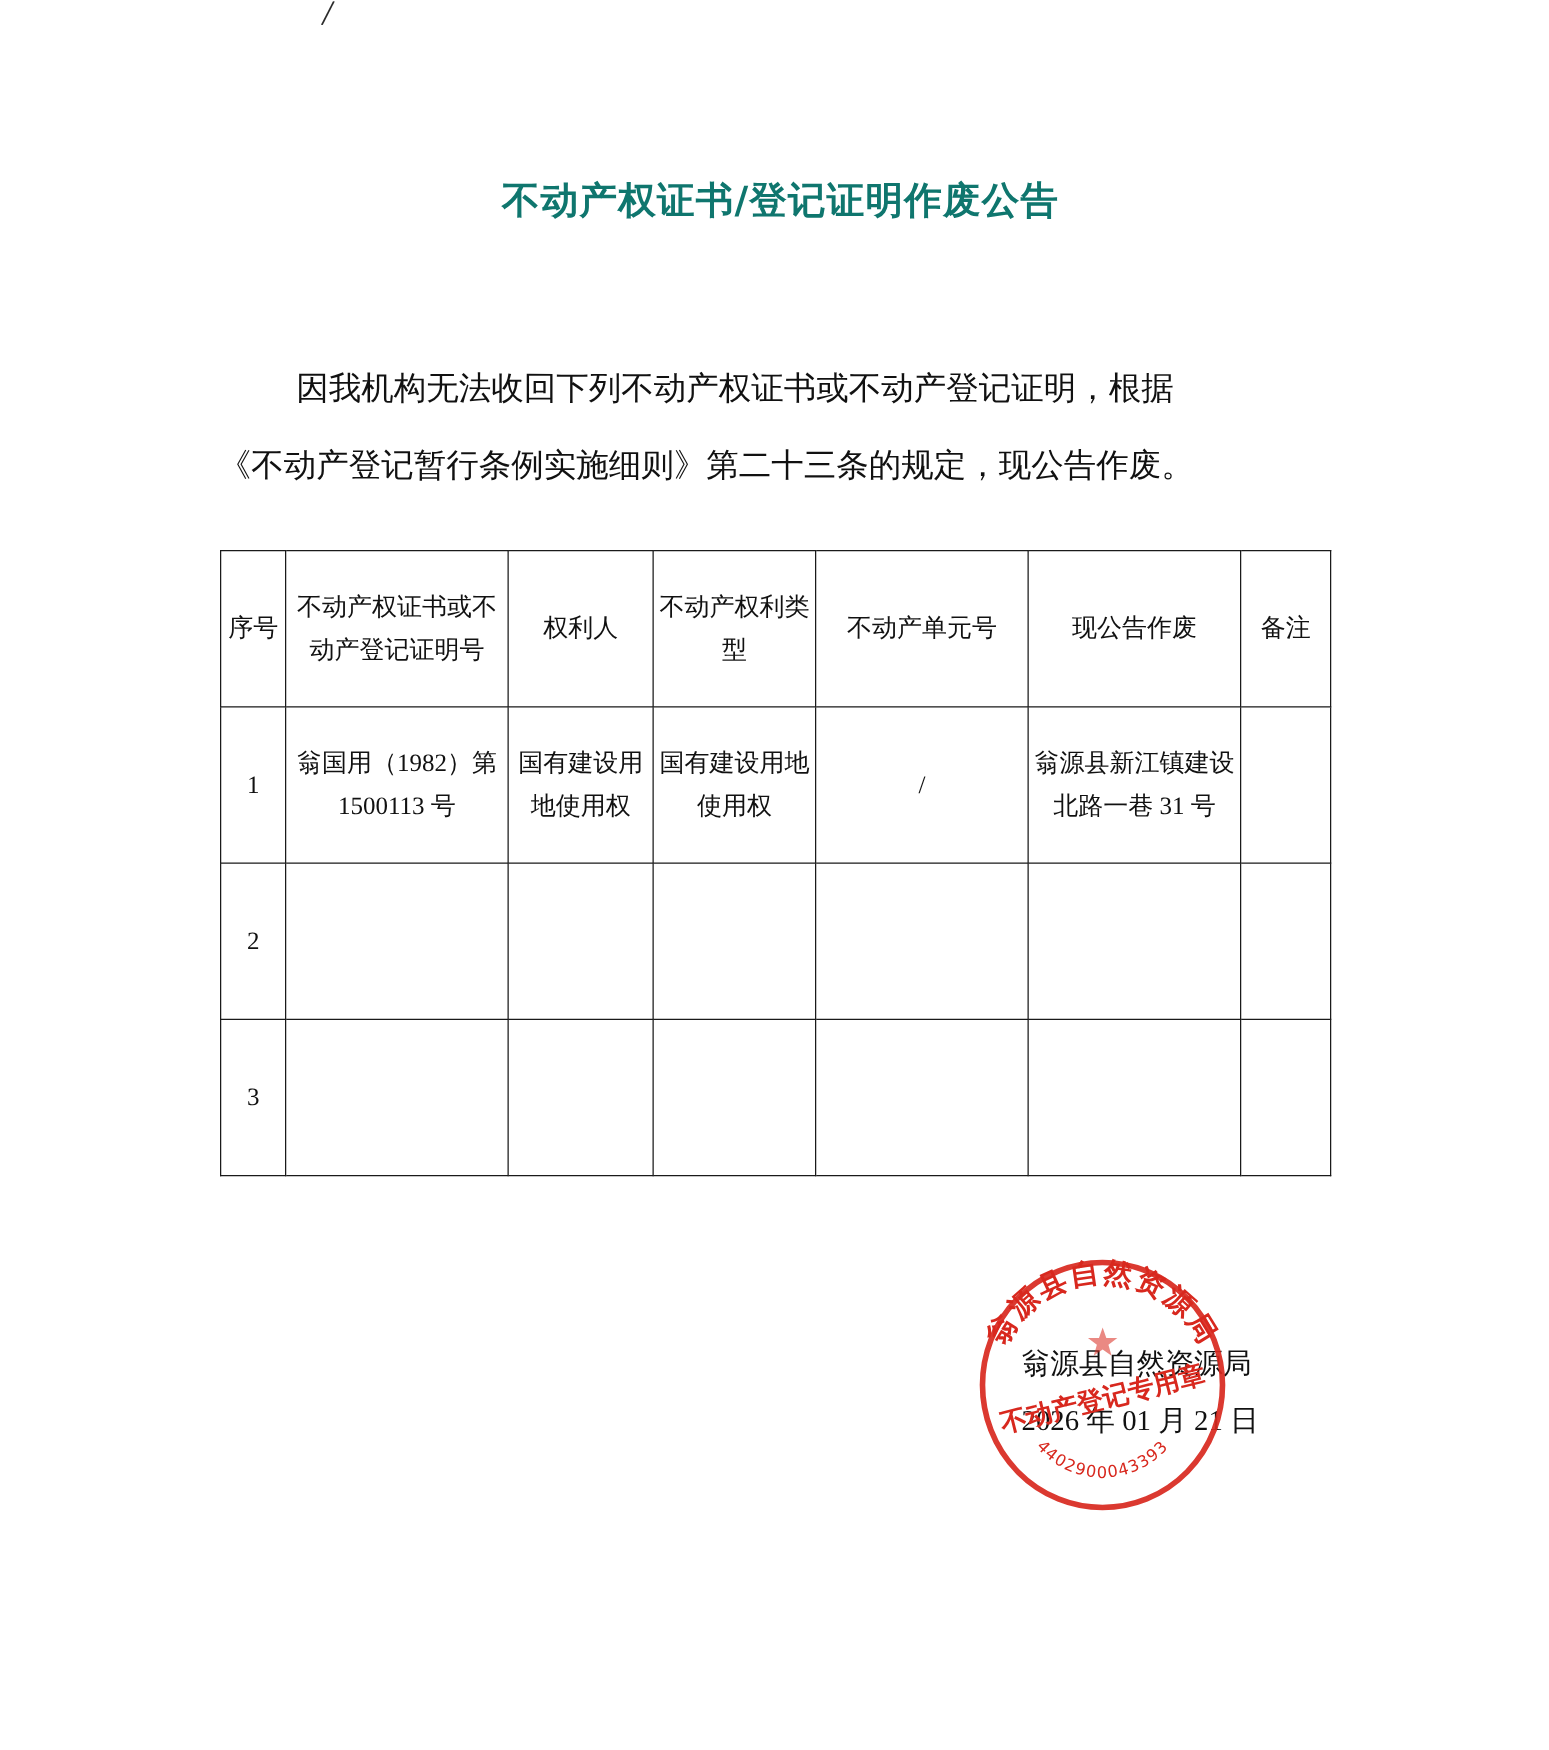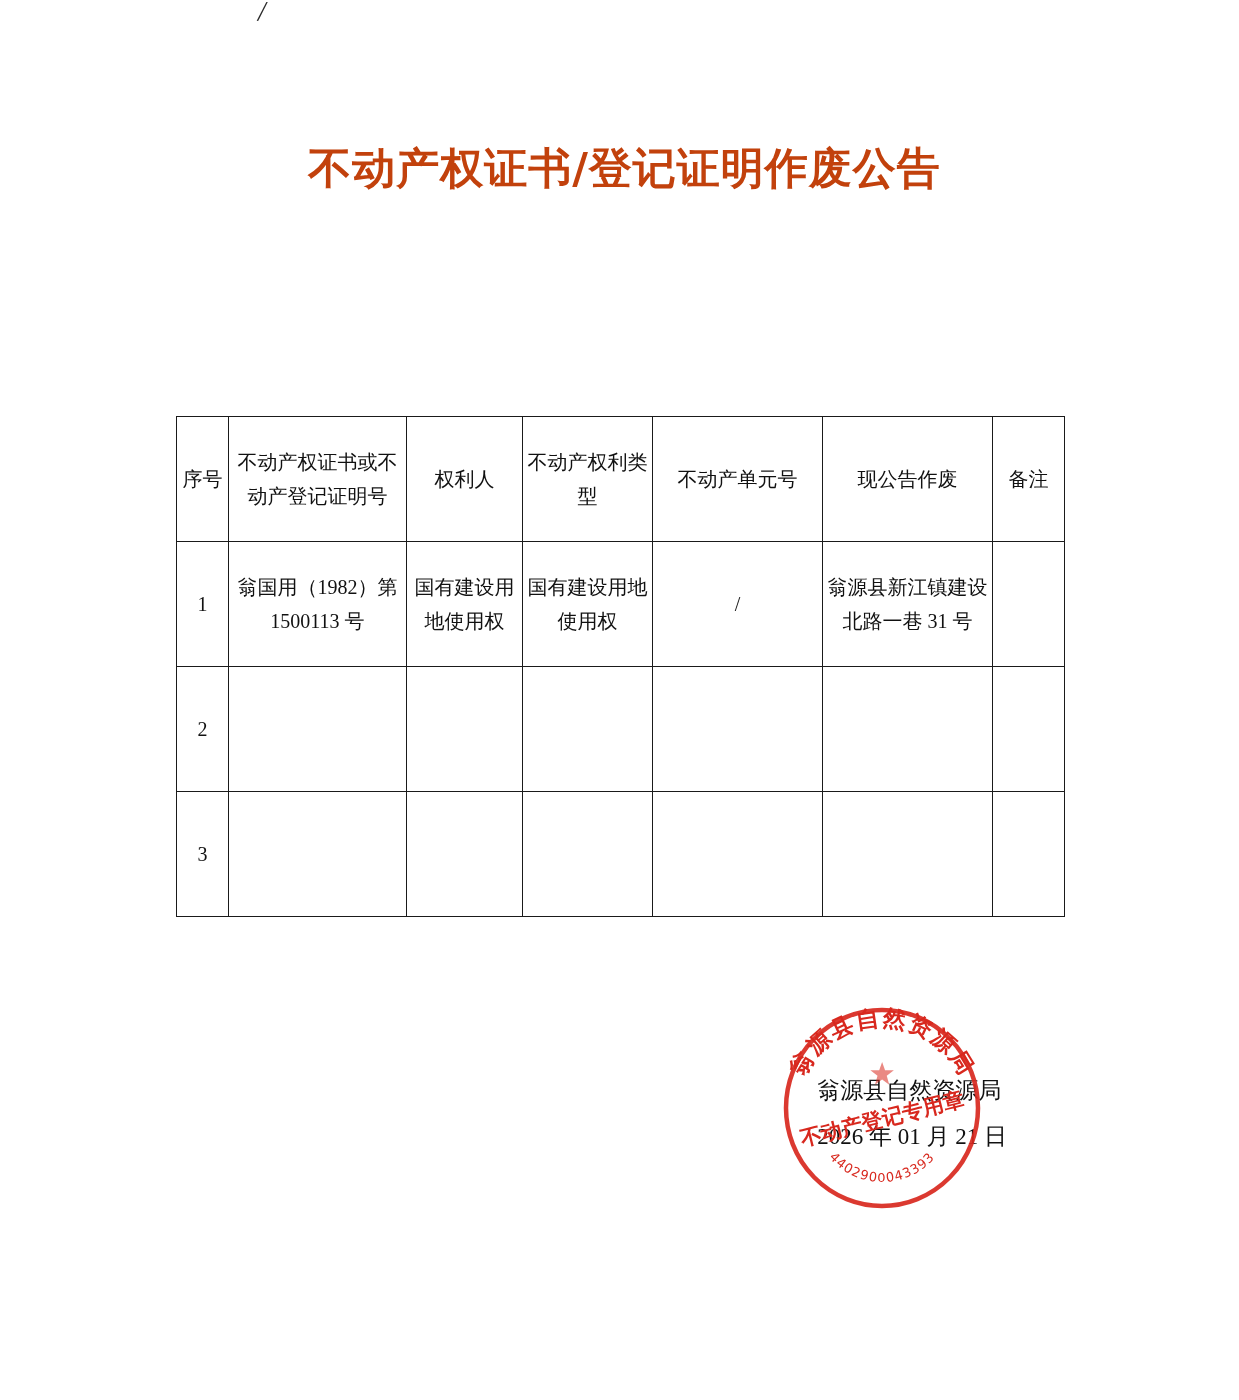--- a/index.html
+++ b/index.html
@@ -35,46 +35,46 @@
     transform: rotate(8deg);
     font-family: "Liberation Serif", serif;
   }
 
   .doc-title {
     position: absolute;
     left: 10px;
     right: 0;
     top: 140px;
     text-align: center;
-    font-size: 43px;
+    font-size: 30px;
     font-weight: bold;
     letter-spacing: 1px;
     font-family: "DejaVu Sans", "Liberation Sans", sans-serif;
-    color: #c2410c;
+    color: #0f766e;
   }
 
   .body-text {
     position: absolute;
     left: 175px;
     width: 890px;
     top: 280px;
     font-size: 26px;
     line-height: 62px;
     color: #111;
     text-align: justify;
   }
   .body-text .indent {
     display: inline-block;
     width: 62px;
   }
 
   table.notice-table {
     position: absolute;
     left: 176px;
-    top: 416px;
+    top: 440px;
     width: 888px;
     border-collapse: collapse;
     table-layout: fixed;
   }
   table.notice-table td,
   table.notice-table th {
     border: 1px solid #1a1a1a;
     text-align: center;
     vertical-align: middle;
     font-size: 20px;
@@ -142,20 +142,24 @@
 </style>
 </head>
 <body>
 
 <div class="page">
 
   <div class="stray-mark">/</div>
 
   <div class="doc-title">不动产权证书/登记证明作废公告</div>
 
+  <div class="body-text">
+    <div><span class="indent"></span><span>因我机构无法收回下列不动产权证书或不动产登记证明，根据</span></div>
+    <div><span>《不动产登记暂行条例实施细则》第二十三条的规定，现公告作废。</span></div>
+  </div>
 
   <table class="notice-table">
     <colgroup>
       <col class="col-idx">
       <col class="col-certno">
       <col class="col-owner">
       <col class="col-type">
       <col class="col-unit">
       <col class="col-loc">
       <col class="col-remark">

